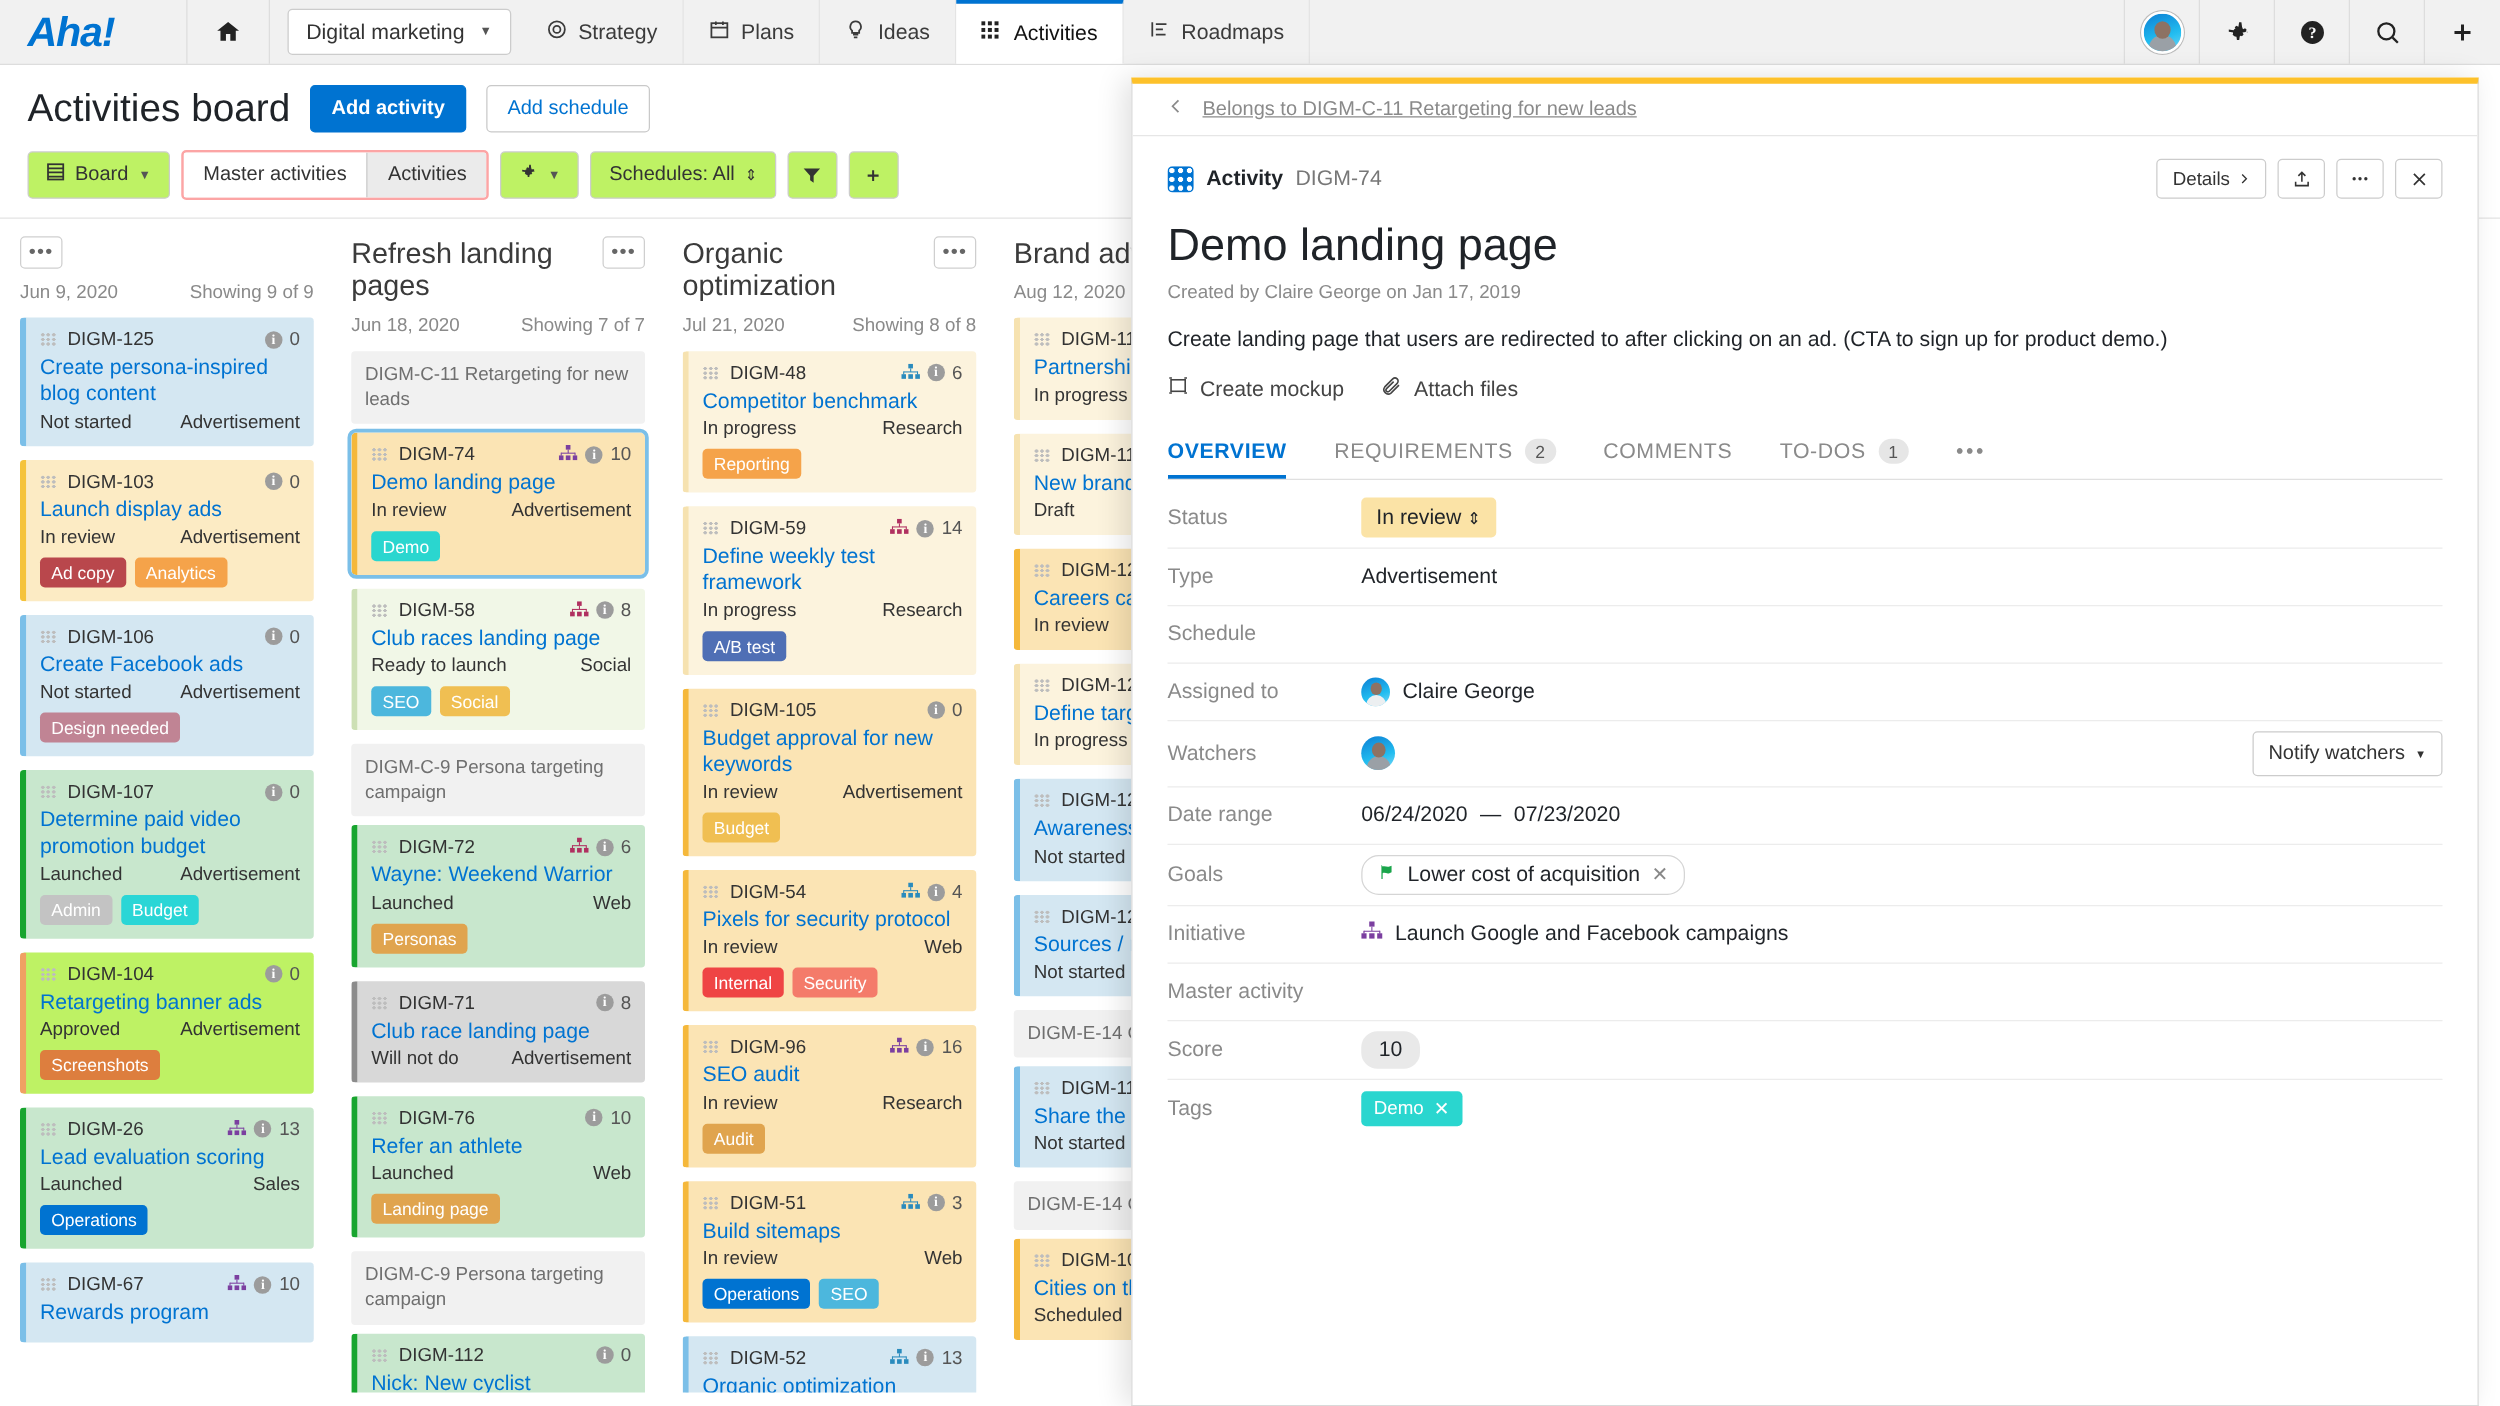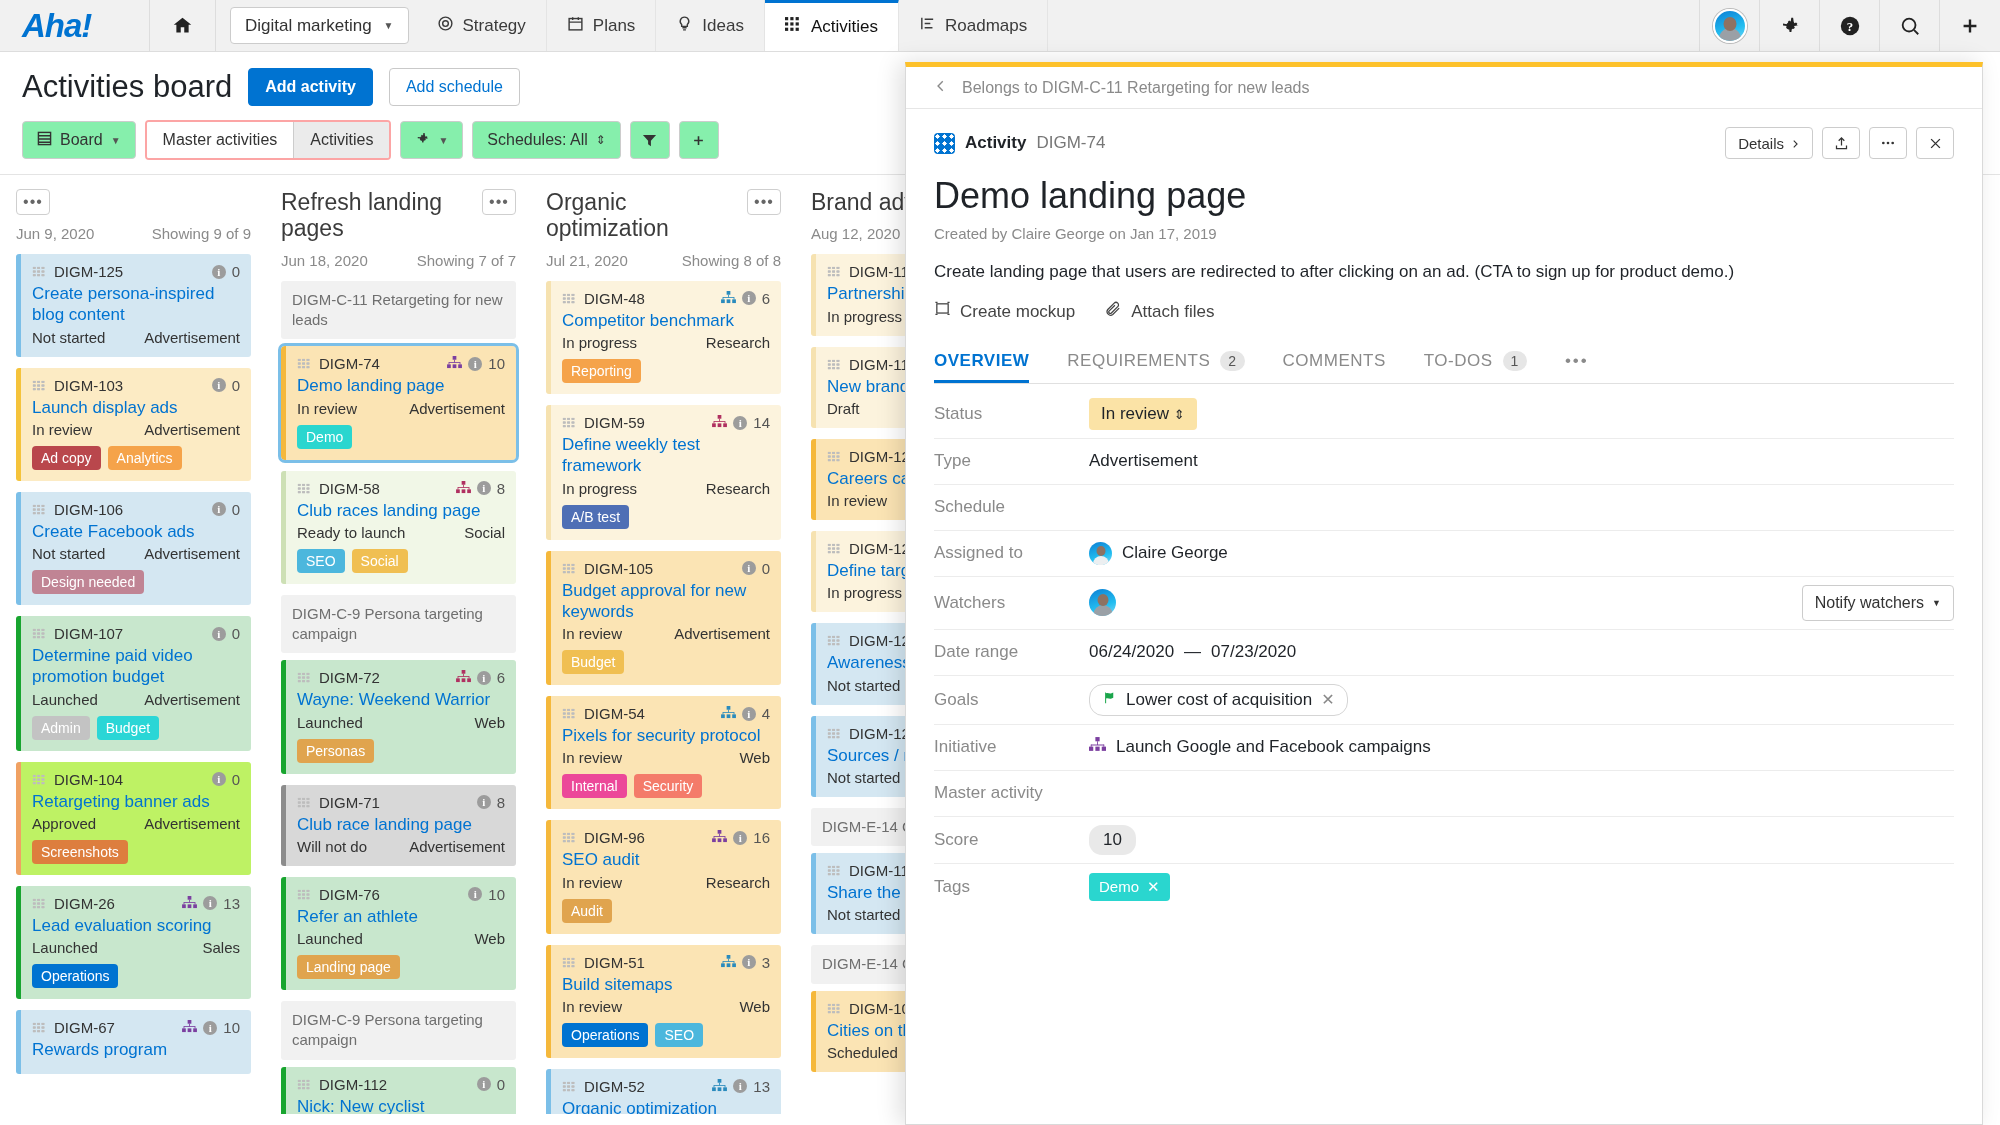--- a/index.html
+++ b/index.html
@@ -70,21 +70,21 @@
   .title-row{ display:flex; align-items:center; gap:16px; }
   h1.page-title{ font-size:31px; font-weight:normal; color:#1f2328; }
   .btn{
     font-size:16px; padding:9px 16px; border-radius:4px; cursor:pointer;
     border:1px solid #c9c9c9; background:#fff; color:#0073d1; white-space:nowrap;
   }
   .btn-primary{ background:#0073d1; border-color:#0073d1; color:#fff; font-weight:bold;}
   .toolbar{ display:flex; align-items:center; gap:9px; margin-top:14px; padding-bottom:14px;}
   .tb{
     display:flex; align-items:center; gap:8px; height:38px; padding:0 14px;
-    border:1px solid #cccccc; background:#86efac; border-radius:4px;
+    border:1px solid #cccccc; background:#bef264; border-radius:4px;
     font-size:16px; color:#333; cursor:pointer;
   }
   .seg{ display:flex; border:2px solid #fca5a5; border-radius:4px; overflow:hidden;}
   .seg div{ height:36px; display:flex; align-items:center; padding:0 16px; font-size:16px; cursor:pointer; background:#fff; color:#333;}
   .seg div+div{ border-left:1px solid #cccccc; }
   .seg div.on{ background:#ebebeb; }
   .tb.sq{ width:40px; padding:0; justify-content:center; }
 
   
   .board{
@@ -131,21 +131,21 @@
   .tag{ font-size:14px; color:#fff; padding:4px 9px; border-radius:4px; white-space:nowrap;}
 
   
   .panel{
     position:absolute; left:905px; top:62px; width:1078px; height:1063px;
     background:#fff; border:1px solid #d9d9d9; border-top:5px solid #fdc12a;
     box-shadow:-6px 0 22px rgba(0,0,0,.13); z-index:20; overflow:hidden;
   }
   .panel-bread{
     height:42px; display:flex; align-items:center; gap:14px; padding:0 28px;
-    border-bottom:1px solid #e6e6e6; color:#8a8a8a; font-size:16px; cursor:pointer;
+    border-bottom:1px solid #e6e6e6; color:#8a8a8a; font-size:16px; cursor:pointer;text-decoration:underline;
   }
   .panel-body{ padding:18px 28px 0 28px; }
   .panel-kind{ display:flex; align-items:center; justify-content:space-between; }
   .kind-left{ display:flex; align-items:center; gap:10px; font-size:17px; }
   .kind-badge{
     width:21px;height:21px;border-radius:4px;background:#0073d1; display:inline-block;
     background-image:
       radial-gradient(#fff 40%, transparent 41%),
       radial-gradient(#fff 40%, transparent 41%);
     background-size:7px 7px;
@@ -787,21 +787,21 @@
                 <span class="ico-i">i</span>
                 <span>4</span>
               </div>
        </div>
        <div class="card-title">Pixels for security protocol</div>
        <div class="card-foot">
          <span>In review</span>
          <span>Web</span>
        </div>
             <div class="tags">
-              <span class="tag" style="background: #ec4899;">Internal</span>
+              <span class="tag" style="background: #ef4444;">Internal</span>
               <span class="tag" style="background: rgb(244, 123, 106);">Security</span>
             </div>
           </div>
           <div class="card" style="background: rgb(251, 228, 180); border-left-color: rgb(245, 184, 59);">
             <div class="card-top">
          <div class="card-id">
            <span class="grip"></span>
            <span>DIGM-96</span>
          </div>
          <div class="card-meta">

